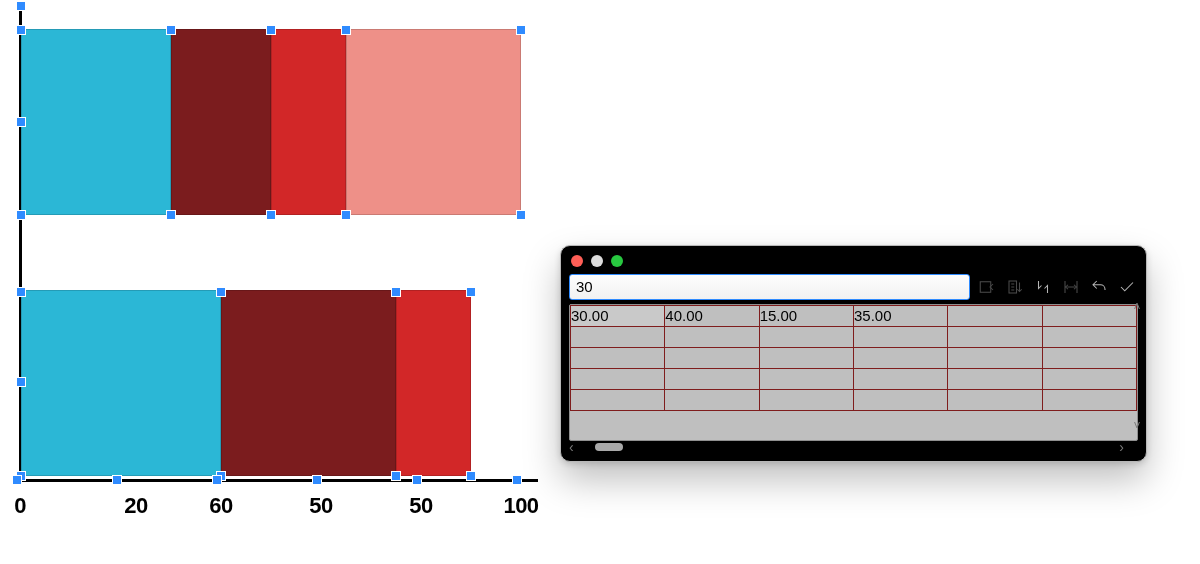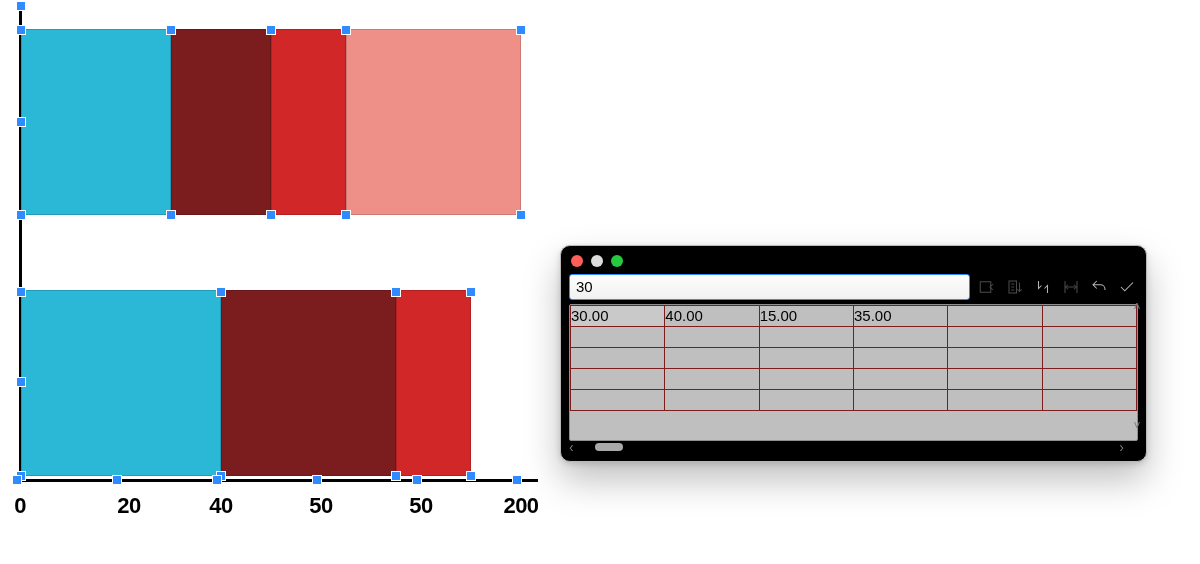--- a/index.html
+++ b/index.html
@@ -91,25 +91,25 @@
 
     <div class="h" style="left:-2px;top:470px"></div>
     <div class="h" style="left:98px;top:470px"></div>
     <div class="h" style="left:198px;top:470px"></div>
     <div class="h" style="left:298px;top:470px"></div>
     <div class="h" style="left:398px;top:470px"></div>
     <div class="h" style="left:498px;top:470px"></div>
   </div>
 
   <span class="tick-lbl" style="left:6px">0</span>
-  <span class="tick-lbl" style="left:115px">20</span>
-  <span class="tick-lbl" style="left:207px">40</span>
+  <span class="tick-lbl" style="left:122px">20</span>
+  <span class="tick-lbl" style="left:207px">60</span>
   <span class="tick-lbl" style="left:307px">50</span>
   <span class="tick-lbl" style="left:407px">50</span>
-  <span class="tick-lbl" style="left:507px">200</span>
+  <span class="tick-lbl" style="left:507px">100</span>
 </div>
 
 <div class="panel">
   <div class="titlebar">
     <span class="tl-btn tl-red"></span>
     <span class="tl-btn tl-yel"></span>
     <span class="tl-btn tl-grn"></span>
   </div>
 
   <div class="toolbar">

